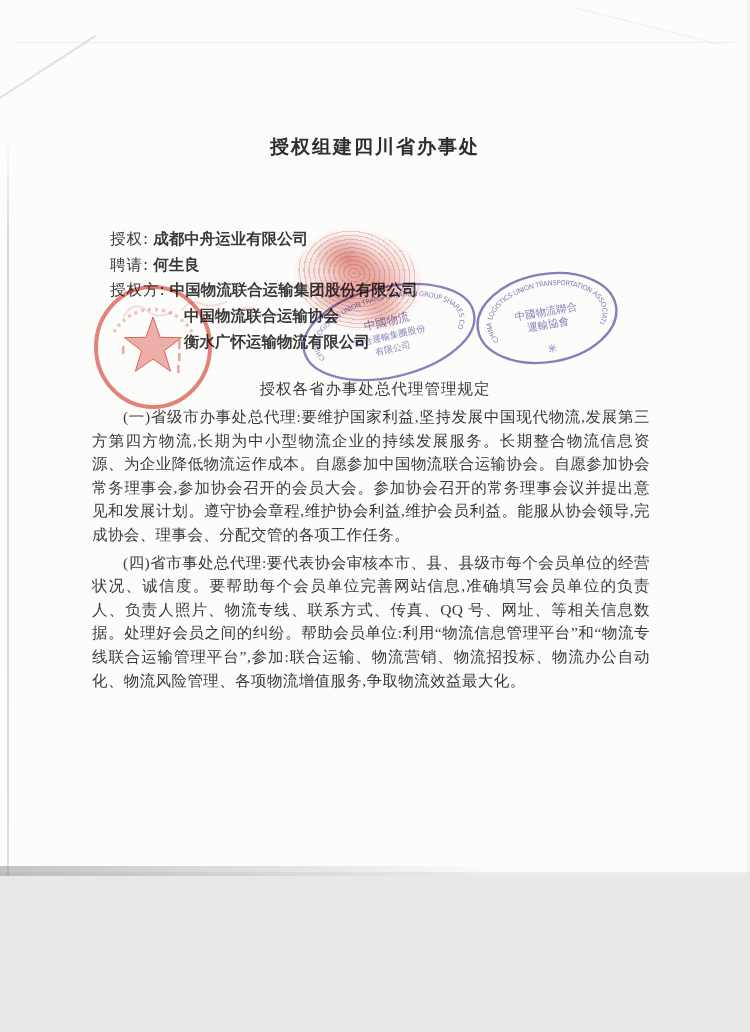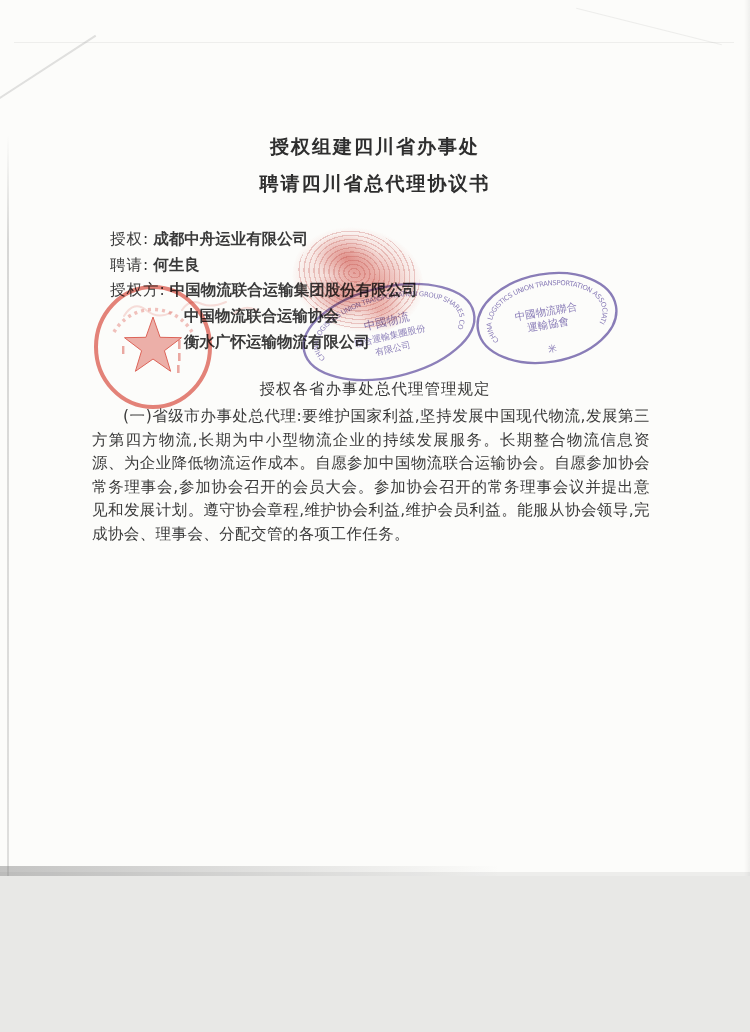--- a/index.html
+++ b/index.html
@@ -23,21 +23,21 @@
     font-weight:bold;font-size:19px;line-height:36.5px;letter-spacing:2px;color:#2e2e2e;}
   .fields{position:absolute;top:227px;left:110px;width:480px;font-size:15.5px;line-height:25.7px;color:#3a3a3a;}
   .f-row{white-space:nowrap;}
   .f-row .f-label{letter-spacing:1px;}
   .f-row .f-value{margin-left:4px;font-weight:bold;}
   .f-row.indent{padding-left:70px;}
   .section-title{position:absolute;top:379px;left:0;width:750px;text-align:center;
     font-size:15.5px;color:#3a3a3a;letter-spacing:1px;}
   .body-text{position:absolute;top:405px;left:92px;width:566px;font-size:15.5px;
     line-height:23.6px;color:#3b3b3b;text-align:justify;}
-  .body-text p{margin:0 8px 4px 0;text-indent:31px;letter-spacing:.4px;}
+  .body-text p{margin:0 8px 4px 0;text-indent:31px;letter-spacing:.4px;font-family:Liberation Serif, serif;}
   .page-footer{position:absolute;top:966px;left:0;width:750px;text-align:left;
     font-size:12px;color:#4a4a4a;letter-spacing:3px;}
 
   
   .stamp{position:absolute;mix-blend-mode:multiply;}
   .assoc-seal{left:472px;top:270px;width:150px;height:96px;transform:rotate(-10deg);opacity:.88;}
   .group-seal{left:297px;top:283px;width:184px;height:98px;transform:rotate(-13deg);opacity:.85;}
   .red-seal{left:92px;top:284px;width:122px;height:126px;opacity:.85;}
   .red-scribble{left:118px;top:286px;width:160px;height:44px;opacity:.55;}
 
@@ -63,21 +63,20 @@
   <div class="artifact crease-h"></div>
   <div class="artifact crease-diag"></div>
   <div class="artifact crease-diag2"></div>
   <div class="artifact edge-left"></div>
   <div class="artifact edge-right"></div>
   <div class="artifact edge-bottom"></div>
   <div class="artifact edge-bottom2"></div>
 
   <div class="title-block">
     <div>授权组建四川省办事处</div>
-    <div>聘请四川省总代理协议书</div>
   </div>
 
   <div class="fields">
     <div class="f-row">
       <span class="f-label">授权:</span><span class="f-value">成都中舟运业有限公司</span>
     </div>
     <div class="f-row">
       <span class="f-label">聘请:</span><span class="f-value">何生良</span>
     </div>
     <div class="f-row">
@@ -88,20 +87,21 @@
     </div>
     <div class="f-row indent">
       <span class="f-value">衡水广怀运输物流有限公司</span>
     </div>
   </div>
 
   <div class="section-title">授权各省办事处总代理管理规定</div>
 
   <div class="body-text">
     <p>(一)省级市办事处总代理:要维护国家利益,坚持发展中国现代物流,发展第三方第四方物流,长期为中小型物流企业的持续发展服务。长期整合物流信息资源、为企业降低物流运作成本。自愿参加中国物流联合运输协会。自愿参加协会常务理事会,参加协会召开的会员大会。参加协会召开的常务理事会议并提出意见和发展计划。遵守协会章程,维护协会利益,维护会员利益。能服从协会领导,完成协会、理事会、分配交管的各项工作任务。</p>
+    <p>(四)省市事处总代理:要代表协会审核本市、县、县级市每个会员单位的经营状况、诚信度。要帮助每个会员单位完善网站信息,准确填写会员单位的负责人、负责人照片、物流专线、联系方式、传真、QQ 号、网址、等相关信息数据。处理好会员之间的纠纷。帮助会员单位:利用“物流信息管理平台”和“物流专线联合运输管理平台”,参加:联合运输、物流营销、物流招投标、物流办公自动化、物流风险管理、各项物流增值服务,争取物流效益最大化。</p>
   </div>
 
   <div class="page-footer">第 1 页 共 3 页</div>
 
   <div class="stamp fingerprint"></div>
 
   <svg class="stamp group-seal" viewBox="0 0 184 98">
     <ellipse cx="92" cy="49" rx="87" ry="45" fill="none" stroke="#7b6cb2" stroke-width="2.4"></ellipse>
     <path id="grpArc" d="M 24.3 60.3 A 72 33 0 1 1 159.7 60.3" fill="none"></path>
     <text class="seal-ring-text"><textPath href="#grpArc" startOffset="0" textLength="212">CHINA LOGISTICS UNION TRANSPORTATION GROUP SHARES CO., LTD</textPath></text>

